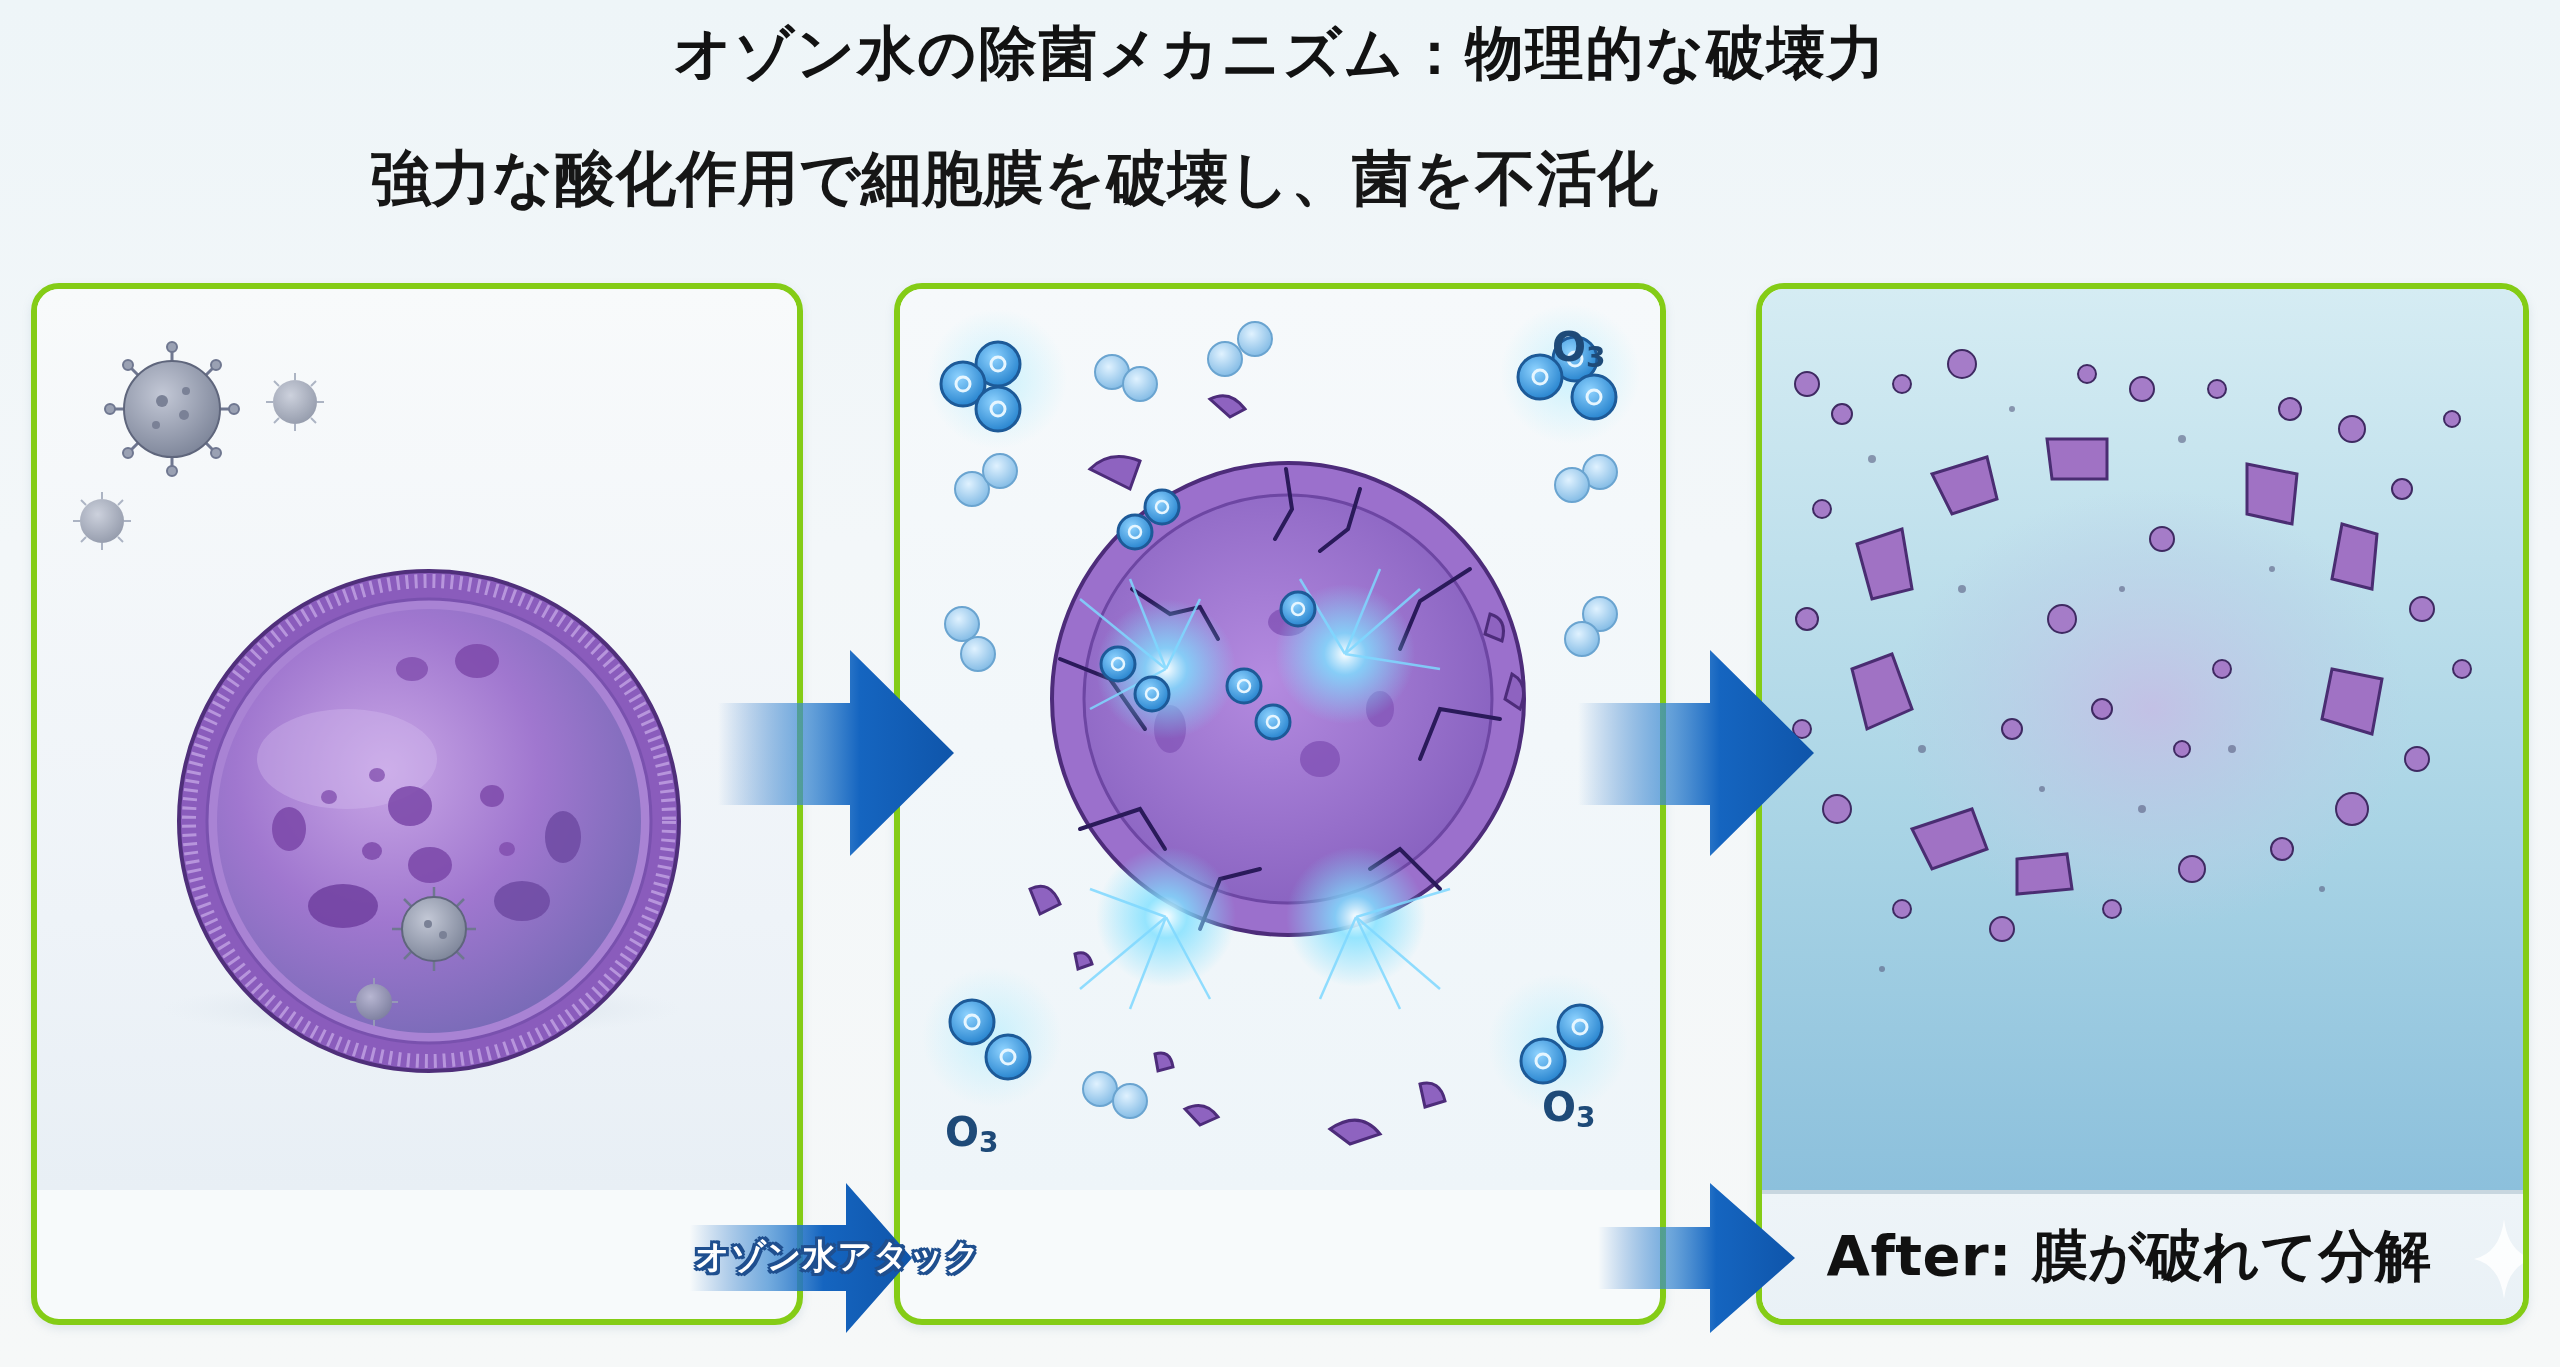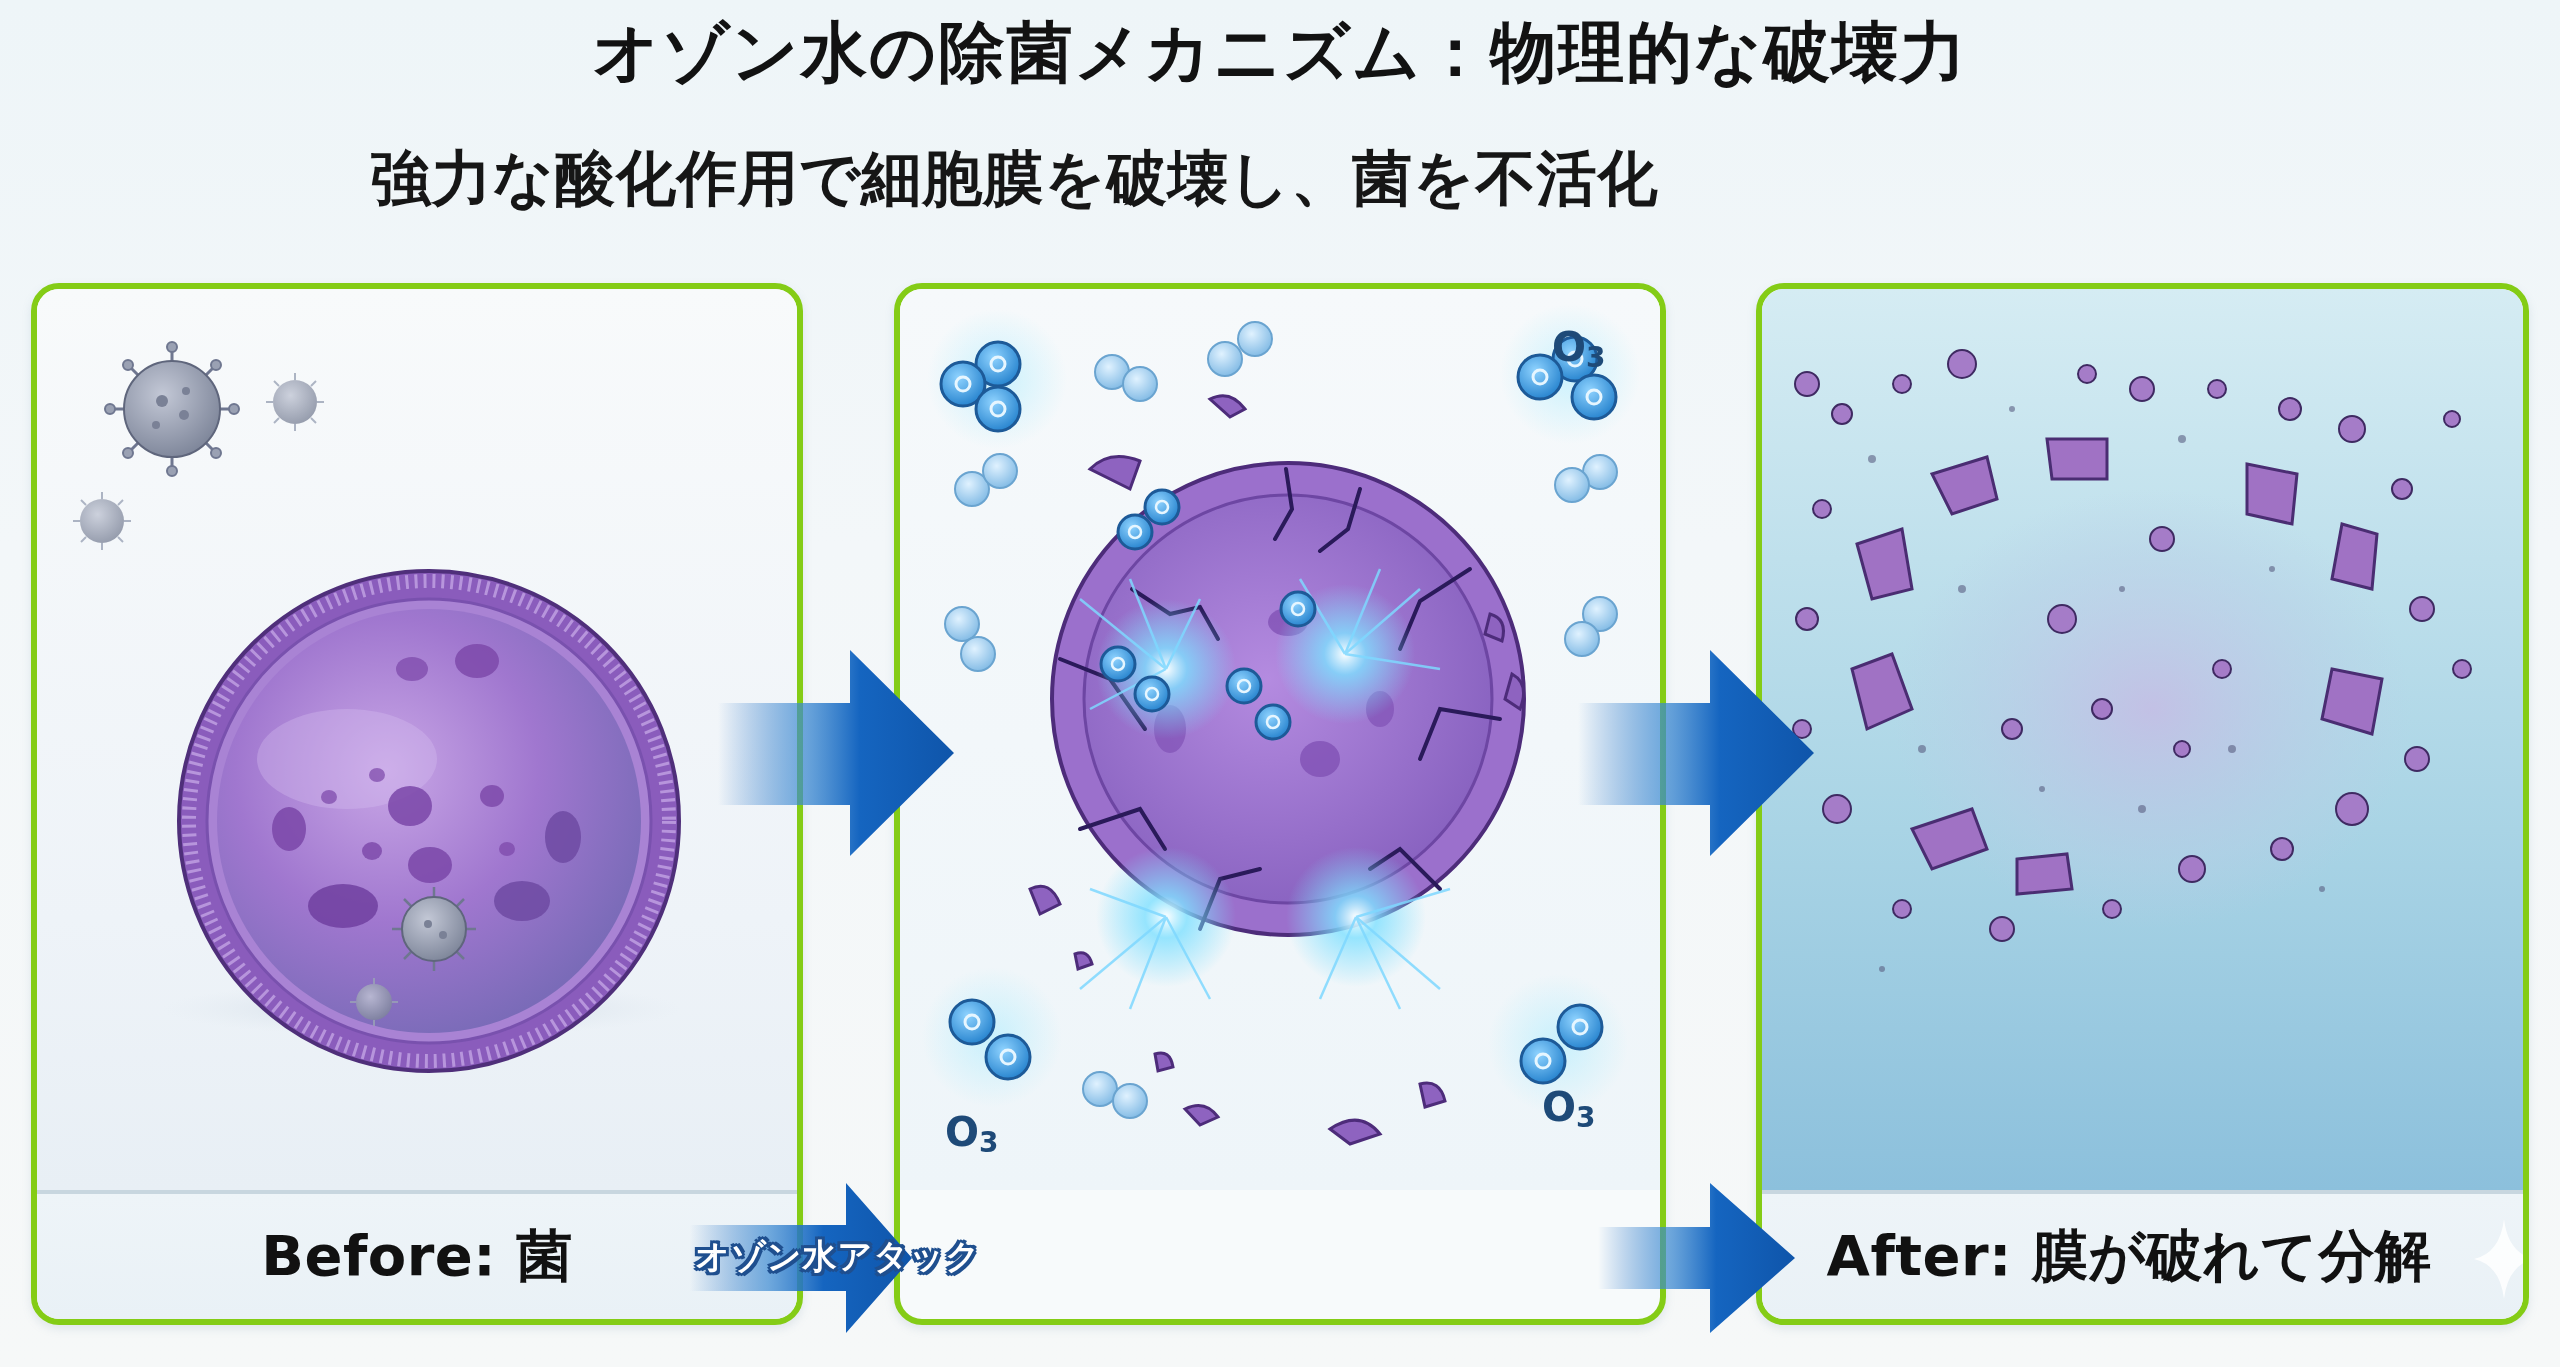--- a/index.html
+++ b/index.html
@@ -5,22 +5,22 @@
   * { box-sizing: border-box; margin: 0; padding: 0; }
   html, body { width: 2560px; height: 1367px; overflow: hidden; }
   body {
     position: relative;
     background: linear-gradient(180deg, #eef5f8 0%, #f3f7f9 40%, #f6f8f8 100%);
     font-family: "DejaVu Sans", "Liberation Sans", sans-serif;
     color: #111;
   }
   .title {
     position: absolute; left: 0; top: 22px; width: 2560px;
-    text-align: center; font-size: 66px; font-weight: bold; letter-spacing: 2px;
-    color: #121212; line-height: 1.1; font-family: Liberation Mono, monospace;
+    text-align: center; font-size: 58px; font-weight: bold; letter-spacing: 2px;
+    color: #121212; line-height: 1.1;
   }
   .subtitle {
     position: absolute; left: 0; top: 145px; width: 2029px;
     text-align: center; font-size: 60px; font-weight: bold; letter-spacing: 1px;
     color: #161616; line-height: 1.1;
   }
   .panel {
     position: absolute; top: 283px; height: 1042px;
     border: 6px solid #84cc16; border-radius: 28px; overflow: hidden;
     background: #f7fafb;
@@ -178,23 +178,20 @@
       <g transform="translate(337,713)" opacity="0.8">
         <circle r="18" fill="url(#virusGrad)"></circle>
         <g stroke="#9aa3b6" stroke-width="2">
             <line x1="0" y1="-18" x2="0" y2="-24"></line>
             <line x1="18" y1="0" x2="24" y2="0"></line>
             <line x1="0" y1="18" x2="0" y2="24"></line>
             <line x1="-18" y1="0" x2="-24" y2="0"></line>
           </g>
       </g>
     </svg>
-  </div>
-  <div class="caption-bar">
-    <span class="caption">Before: 菌</span>
   </div>
 </div>
 
 <div class="panel" id="panel-action">
   <div class="scene">
     <svg width="772" height="901" viewBox="0 0 772 901">
       <defs>
         <radialGradient id="cellGrad2" cx="45%" cy="45%" r="60%">
           <stop offset="0%" stop-color="#b48be0"></stop>
           <stop offset="100%" stop-color="#8761bf"></stop>

